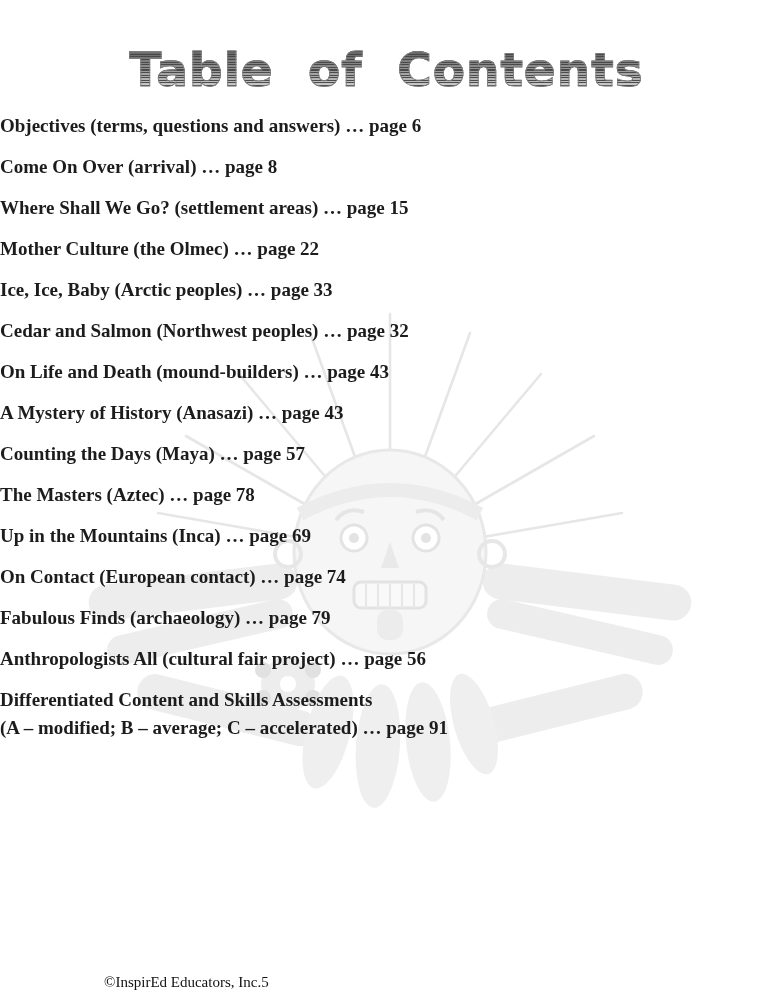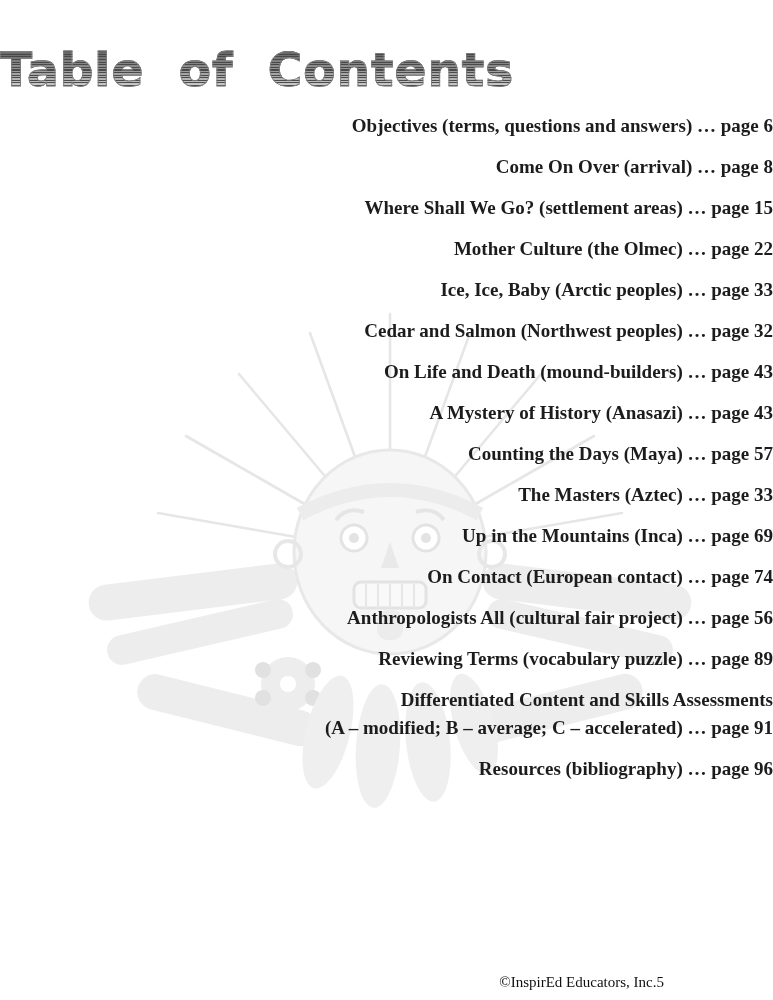--- a/index.html
+++ b/index.html
@@ -10,41 +10,42 @@
     overflow: hidden;
     font-family: "Liberation Serif", serif;
   }
   .page { position: relative; width: 773px; height: 1000px; }
 
   
   .page-title {
     position: relative;
     z-index: 3;
     margin: 46px 0 0 0;
+    text-align: center;
     font-family: "DejaVu Sans", sans-serif;
     font-weight: bold;
     font-size: 47px;
     line-height: 1;
     letter-spacing: 1px;
     word-spacing: 17px;
     background-image:
       repeating-linear-gradient(180deg, rgba(70,70,70,0.95) 0 1.1px, rgba(255,255,255,0) 1.1px 2.6px),
       linear-gradient(180deg, #565656 0%, #8f8f8f 45%, #e3e3e3 100%);
     -webkit-background-clip: text;
     background-clip: text;
     color: transparent;
     -webkit-text-stroke: 0.9px #7d7d7d;
   }
 
   
   .toc {
     position: relative;
     z-index: 2;
     margin-top: 19px;
-    text-align: right;
+    text-align: left;
   }
   .toc-entry {
     margin: 0 0 13px 0;
     font-size: 19px;
     font-weight: bold;
     line-height: 28px;
     color: #1c1c1c;
     white-space: pre-line;
   }
 
@@ -55,21 +56,21 @@
     width: 660px; height: 580px;
     z-index: 1;
     pointer-events: none;
   }
 
   .footer {
     position: absolute;
     left: 104px; right: 109px; top: 928px;
     z-index: 3;
     display: flex;
-    justify-content: flex-end;
+    justify-content: flex-start;
     align-items: baseline;
     font-size: 15px;
     color: #111111;
   }
 </style>
 </head>
 <body>
 
 <div class="page">
 
@@ -146,28 +147,27 @@
   <div class="toc">
     <p class="toc-entry">Objectives (terms, questions and answers) … page 6</p>
     <p class="toc-entry">Come On Over (arrival) … page 8</p>
     <p class="toc-entry">Where Shall We Go?  (settlement areas) … page 15</p>
     <p class="toc-entry">Mother Culture (the Olmec) … page 22</p>
     <p class="toc-entry">Ice, Ice, Baby (Arctic peoples) … page 33</p>
     <p class="toc-entry">Cedar and Salmon (Northwest peoples) … page 32</p>
     <p class="toc-entry">On Life and Death (mound-builders) … page 43</p>
     <p class="toc-entry">A Mystery of History (Anasazi) … page 43</p>
     <p class="toc-entry">Counting the Days (Maya) … page 57</p>
-    <p class="toc-entry">The Masters (Aztec) … page 33</p>
+    <p class="toc-entry">The Masters (Aztec) … page 78</p>
     <p class="toc-entry">Up in the Mountains (Inca) … page 69</p>
     <p class="toc-entry">On Contact (European contact) … page 74</p>
+    <p class="toc-entry">Fabulous Finds (archaeology) … page 79</p>
     <p class="toc-entry">Anthropologists All (cultural fair project) … page 56</p>
-    <p class="toc-entry">Reviewing Terms (vocabulary puzzle) … page 89</p>
     <p class="toc-entry">Differentiated Content and Skills Assessments
 (A – modified; B – average; C – accelerated) … page 91</p>
-    <p class="toc-entry">Resources (bibliography) … page 96</p>
   </div>
 
   <div class="footer">
     <span>©InspirEd Educators, Inc.</span>
     <span>5</span>
   </div>
 
 </div>
 
 </body></html>

